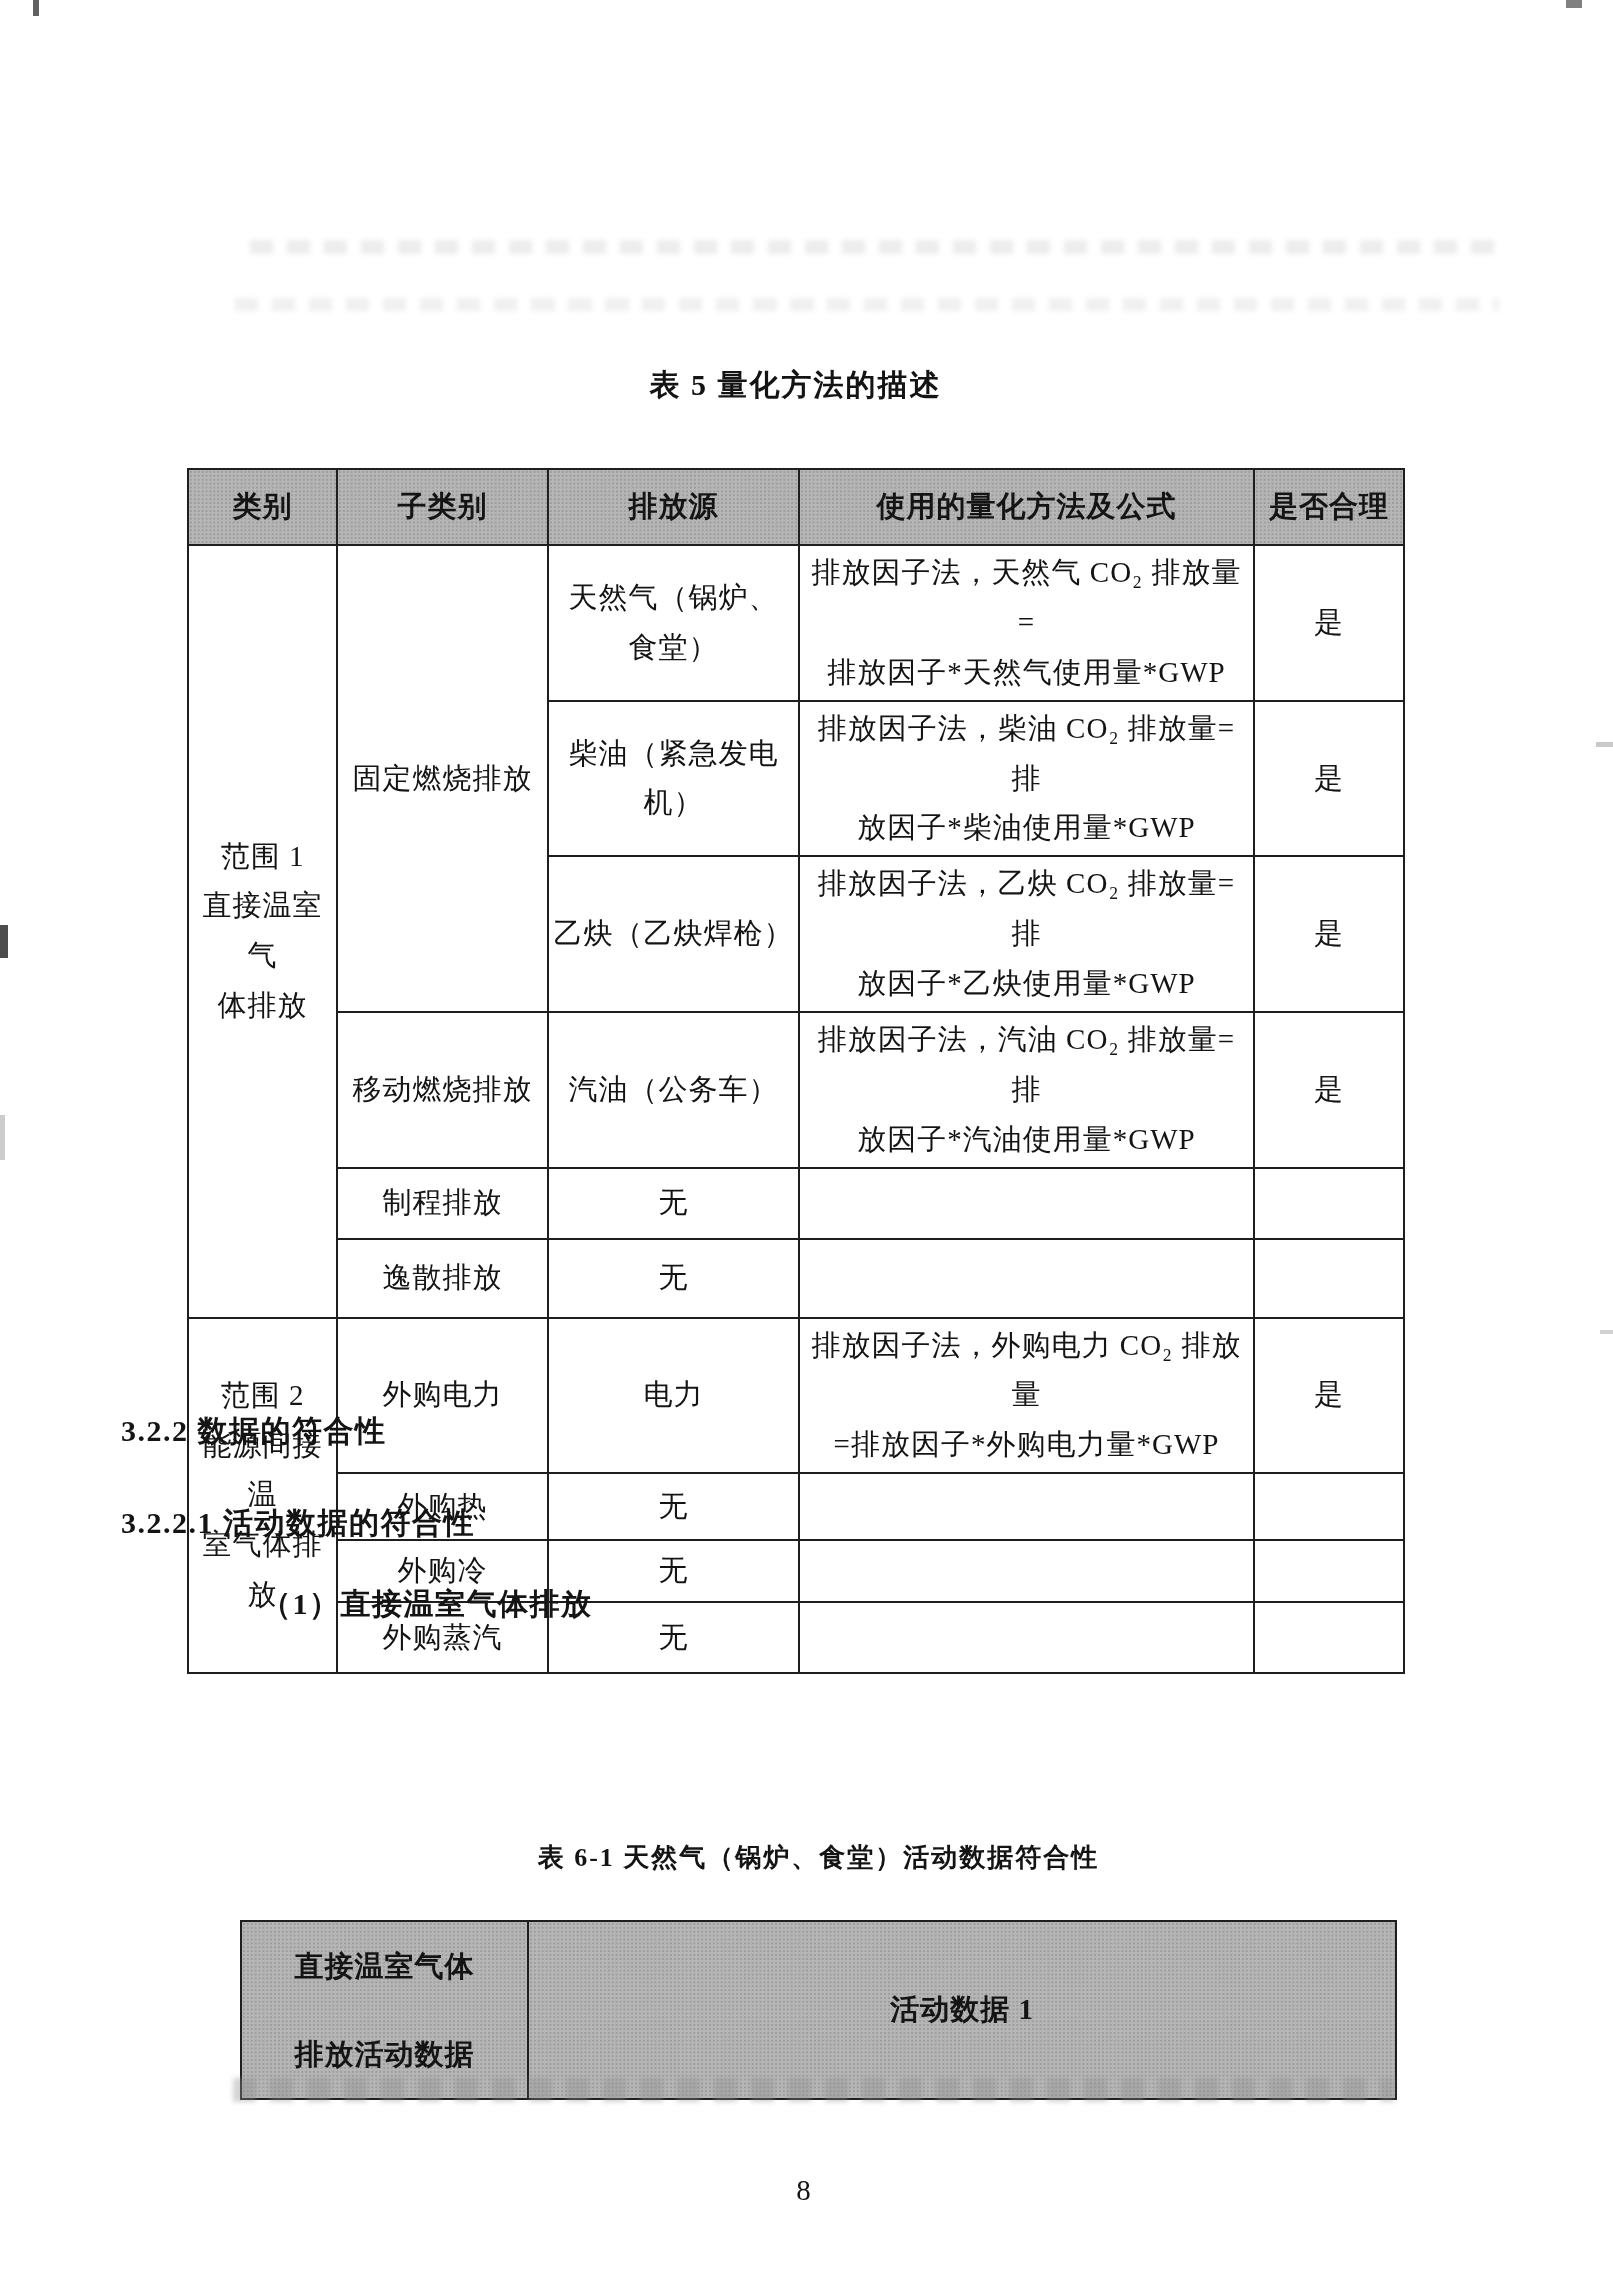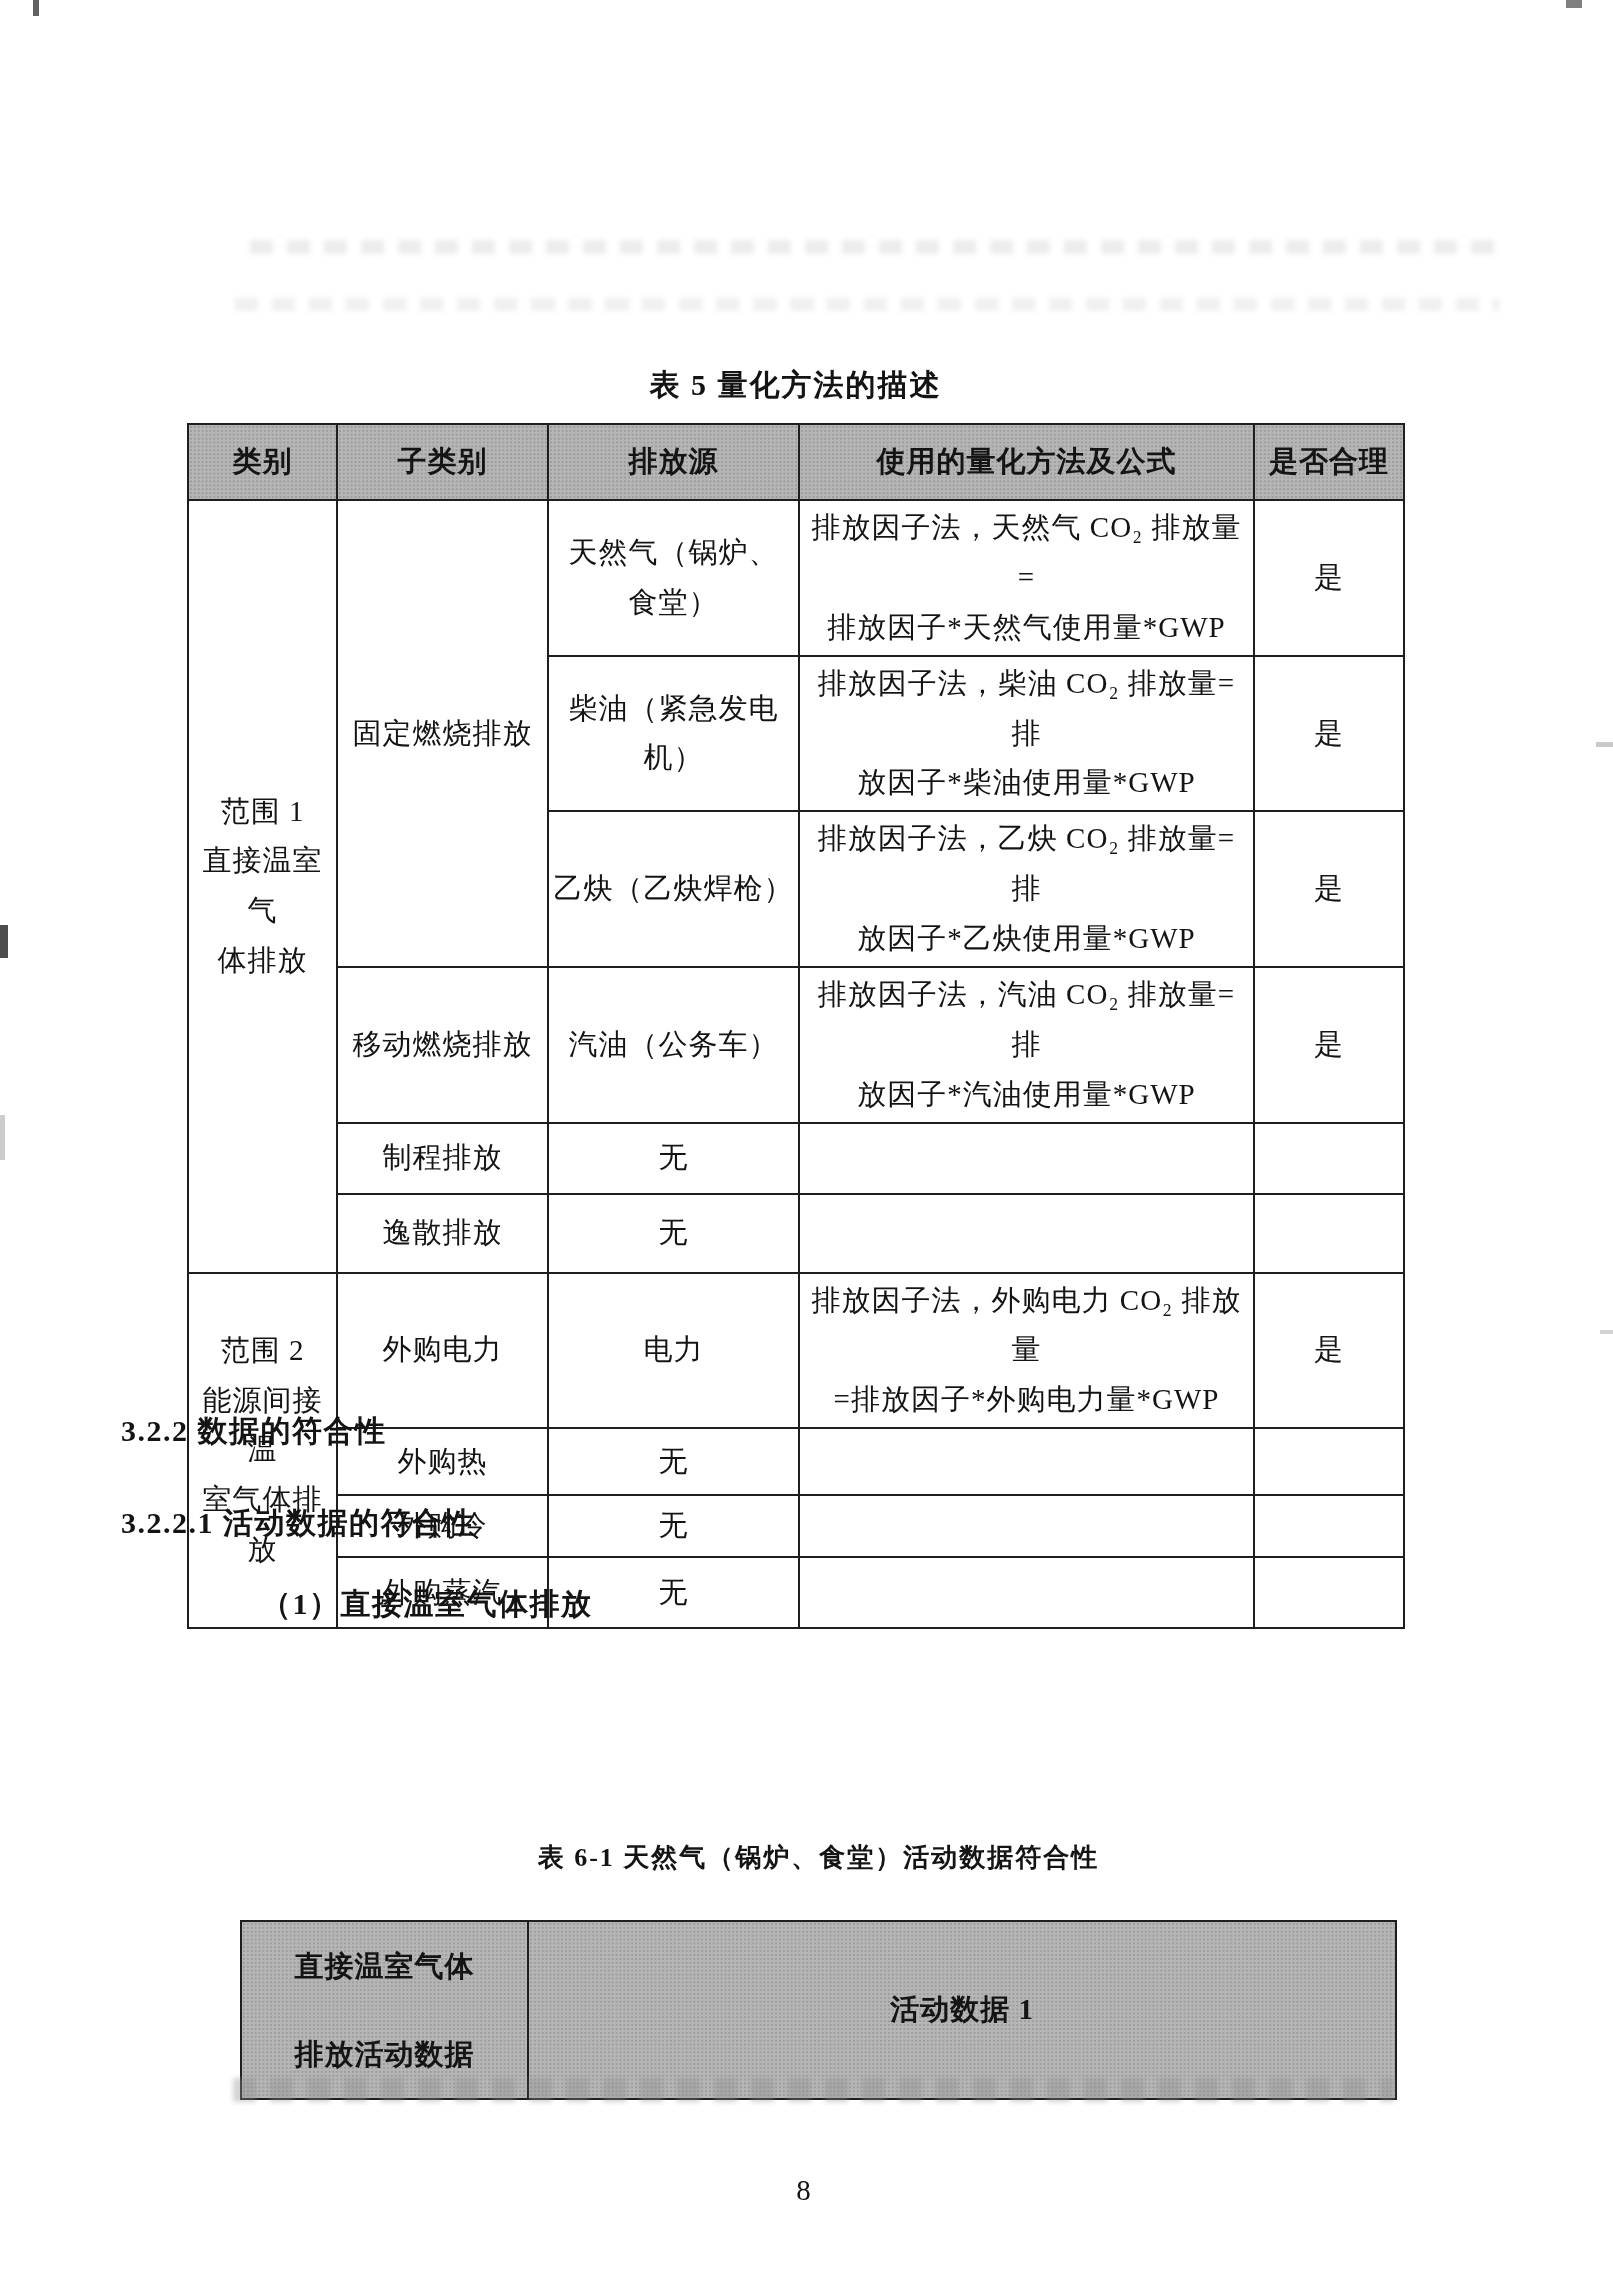--- a/index.html
+++ b/index.html
@@ -25,21 +25,21 @@
     position:absolute; left:187px; top:365px; width:1217px;
     text-align:center; font-weight:bold; font-size:30px; letter-spacing:2px;
   }
 
   
   table.t5 {
     position:absolute; left:187px; top:423px;
     width:1217px; border-collapse:collapse; table-layout:fixed;
     font-size:29px;
   }
-  table.t5, table.t5 td, table.t5 th { border:2px solid #1e1e1e; }
+  table.t5, table.t5 td, table.t5 th { border:2px solid #1e1e1e;margin-top:45px; }
   table.t5 { border:2.9px solid #151515; }
   table.t5 th, table.t5 td {
     text-align:center; vertical-align:middle;
     padding:2px 3.9px; line-height:1.72; letter-spacing:1px;
     white-space:pre-line;
   }
   table.t5 th {
     font-weight:bold;
     background-color:#b6b6b6;
     background-image:radial-gradient(#9c9c9c 1px, rgba(0,0,0,0) 1px);

